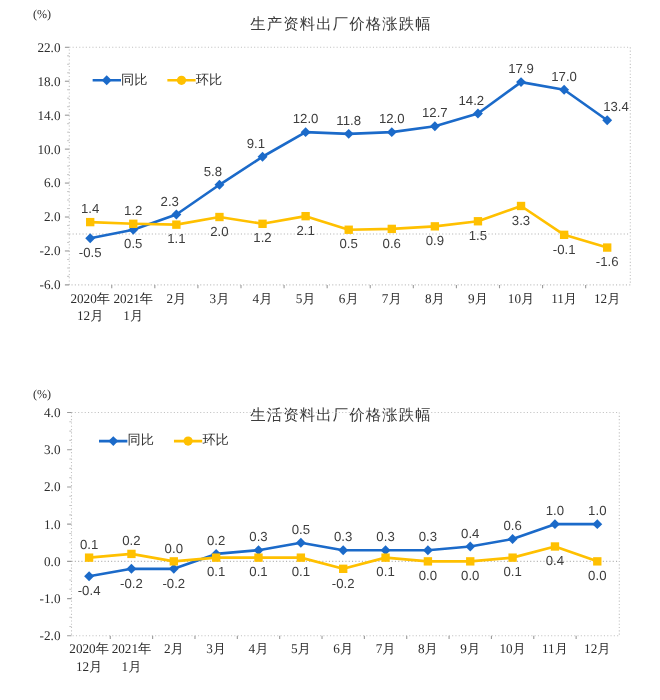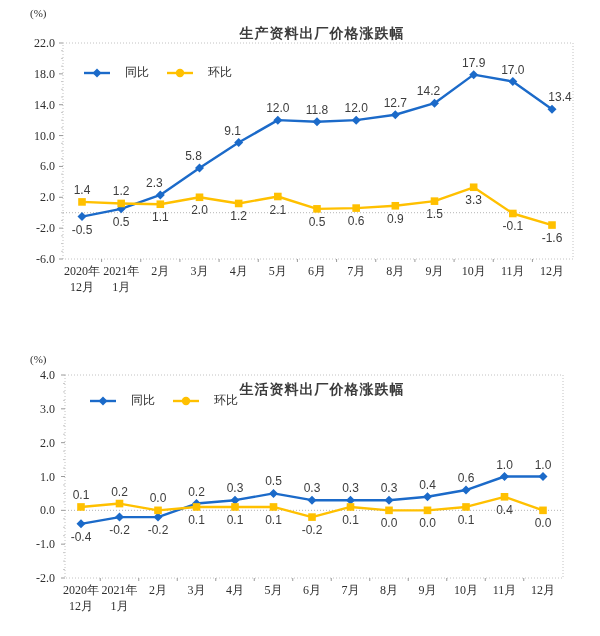--- a/index.html
+++ b/index.html
@@ -2,27 +2,27 @@
 <html><head>
 <meta charset="utf-8">
 <style>
   html,body{margin:0;padding:0;background:#ffffff;}
   .page{position:relative;width:600px;height:636px;background:#ffffff;overflow:hidden;
         font-family:"Liberation Sans","DejaVu Sans",sans-serif;}
   section.chart{position:absolute;left:0;width:600px;height:318px;}
   #chart-0{top:0;} #chart-1{top:318px;}
   .unit{position:absolute;left:30px;font:11px "Liberation Serif","DejaVu Serif",serif;color:#2e2e2e;}
   #chart-0 .unit{top:7px;} #chart-1 .unit{top:35px;}
-  .title{position:absolute;left:40px;width:540px;margin:12px;text-align:center;
-         font-size:14px;font-weight:700;letter-spacing:1px;color:#3c3c3c;
+  .title{position:absolute;left:40px;width:540px;margin:0;text-align:center;
+         font-size:14px;font-weight:400;letter-spacing:1px;color:#3c3c3c;
          font-family:"Liberation Serif","DejaVu Serif",serif;}
   #chart-0 .title{top:13px;} #chart-1 .title{top:51px;}
   .legend{position:absolute;display:flex;align-items:center;gap:18px;z-index:2;}
   #chart-0 .legend{left:84px;top:64px;} #chart-1 .legend{left:90px;top:74px;}
-  .legend-item{display:flex;align-items:center;gap:15px;
+  .legend-item{display:flex;align-items:center;gap:0;
                font:12px "Liberation Serif","DejaVu Serif",serif;color:#2e2e2e;text-align:center;}
   svg.plot{position:absolute;left:0;top:0;}
   .t-ytick,.t-xlab{font:12px "Liberation Serif","DejaVu Serif",serif;fill:#2e2e2e;}
   .t-dlab{font:12px "Liberation Sans","DejaVu Sans",sans-serif;fill:#3d3d3d;}
 </style>
 </head>
 <body>
 
 <div class="page">
 

